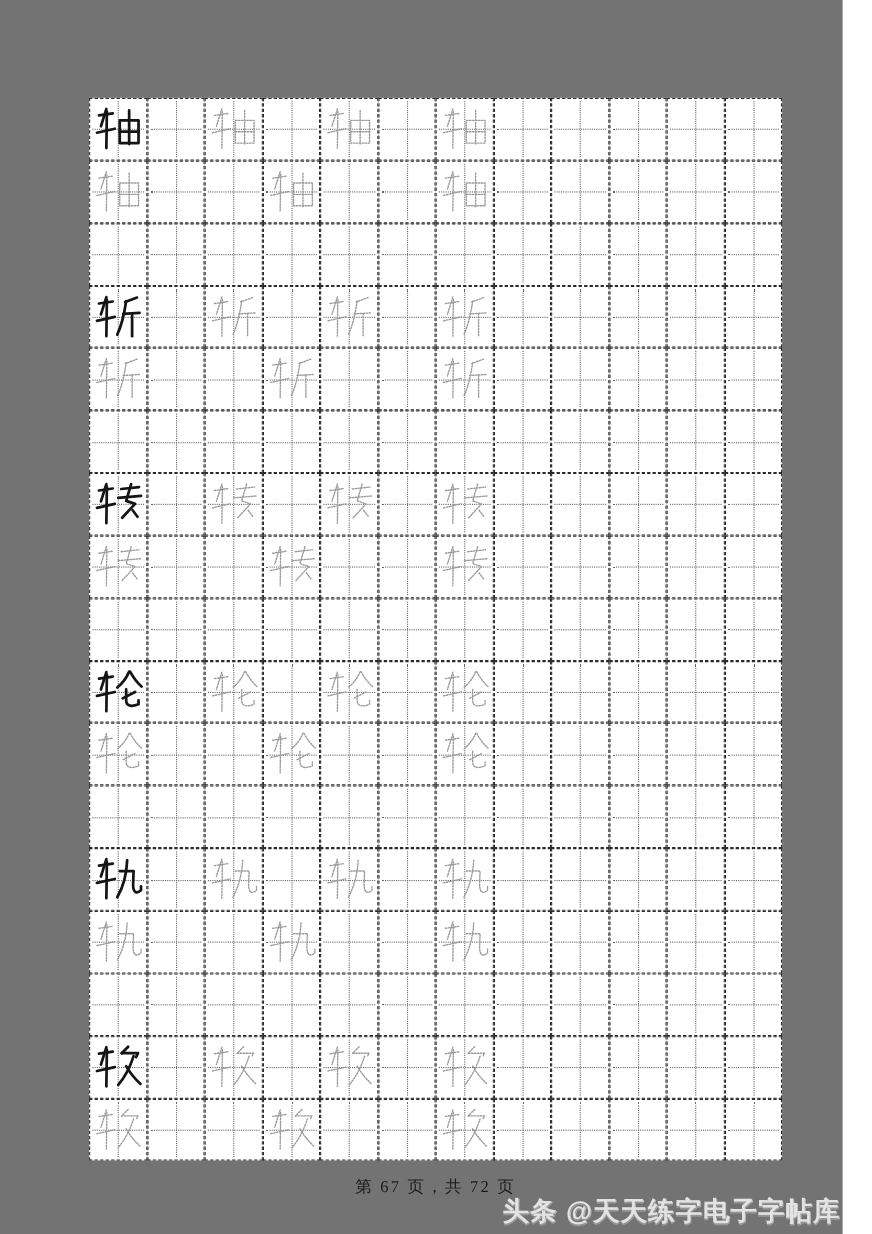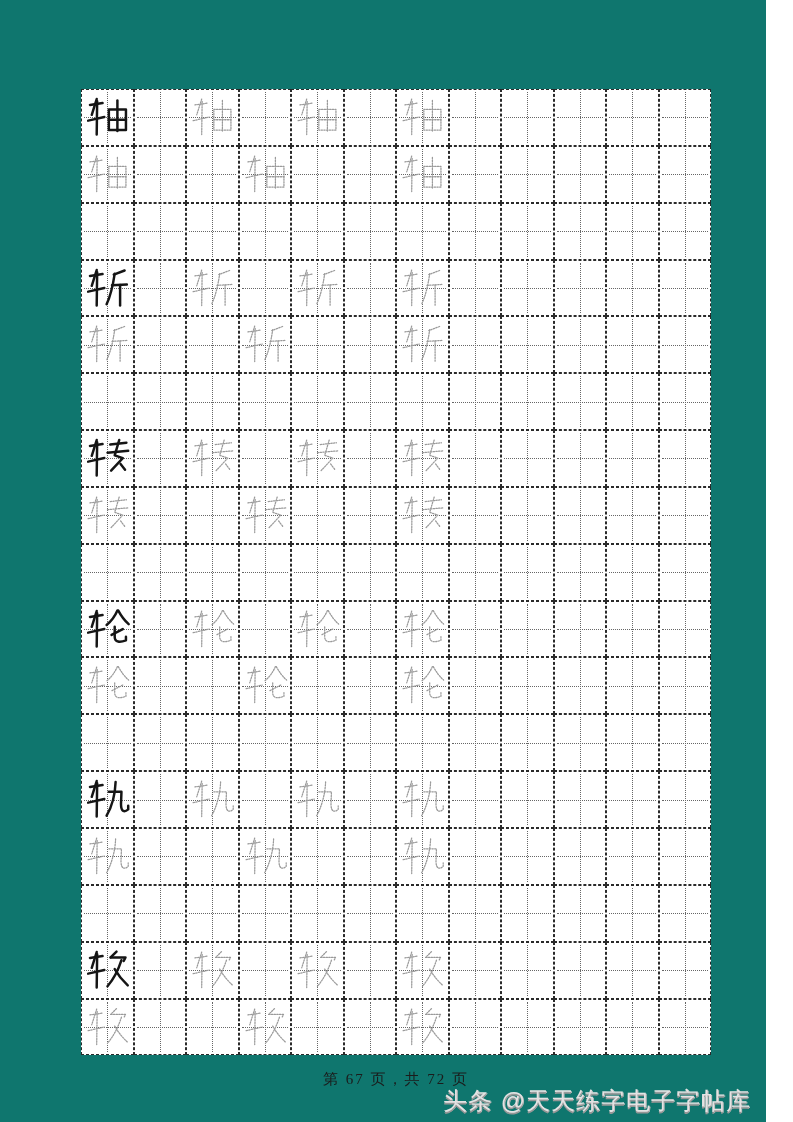--- a/index.html
+++ b/index.html
@@ -1,33 +1,33 @@
 <!DOCTYPE html>
 <html style="--border-color: #2a2a2a; --guide-color: #666666; --solid-color: #151515; --trace-color: #9a9a9a;"><head>
 <meta charset="utf-8">
 <style>
   html,body{margin:0;padding:0;background:#ffffff;}
-  .page{position:relative;width:766px;height:1122px;background:#0f766e;overflow:hidden;
+  .page{position:relative;width:766px;height:1122px;background:#737373;overflow:hidden;
         font-family:"Liberation Sans",sans-serif;}
   .grid{position:absolute;left:81px;top:89px;width:630px;
         display:grid;grid-template-columns:repeat(12,52.5px);grid-auto-rows:56.85px;}
   .cell{position:relative;box-sizing:border-box;border:1px dashed var(--border-color,#2a2a2a);
         background:#ffffff;}
   .cell::before{content:"";position:absolute;left:2px;right:2px;top:50%;
         border-top:1px dotted var(--guide-color,#666);}
   .cell::after{content:"";position:absolute;top:2px;bottom:2px;left:50%;
         border-left:1px dotted var(--guide-color,#666);}
   .glyph{position:absolute;left:3px;top:3px;width:45px;height:49px;z-index:2;
         fill:none;stroke-linecap:round;stroke-linejoin:round;}
   .glyph.solid path{stroke:var(--solid-color,#151515);stroke-width:5.5;}
   .glyph.trace path{stroke:var(--trace-color,#9a9a9a);stroke-width:2.8;stroke-dasharray:3 3;}
   .footer{position:absolute;left:81px;top:1070px;width:630px;text-align:center;
         font-family:"Liberation Serif",serif;font-size:15px;color:#1b1b1b;letter-spacing:2px;}
-  .watermark{position:absolute;right:15px;top:1085px;white-space:nowrap;
-        font-family:"Liberation Sans",sans-serif;font-weight:400;font-size:24px;
+  .watermark{position:absolute;right:2px;top:1085px;white-space:nowrap;
+        font-family:"Liberation Sans",sans-serif;font-weight:700;font-size:24px;
         color:#e3e3e3;letter-spacing:1px;
         text-shadow:0 2px 0 #969696, 1px 1px 0 #bdbdbd;}
 </style>
 </head>
 <body>
 
 <div class="page">
   <div class="grid" id="practice-grid">
       <div class="cell">
         <svg viewBox="0 0 100 100" class="glyph solid">

